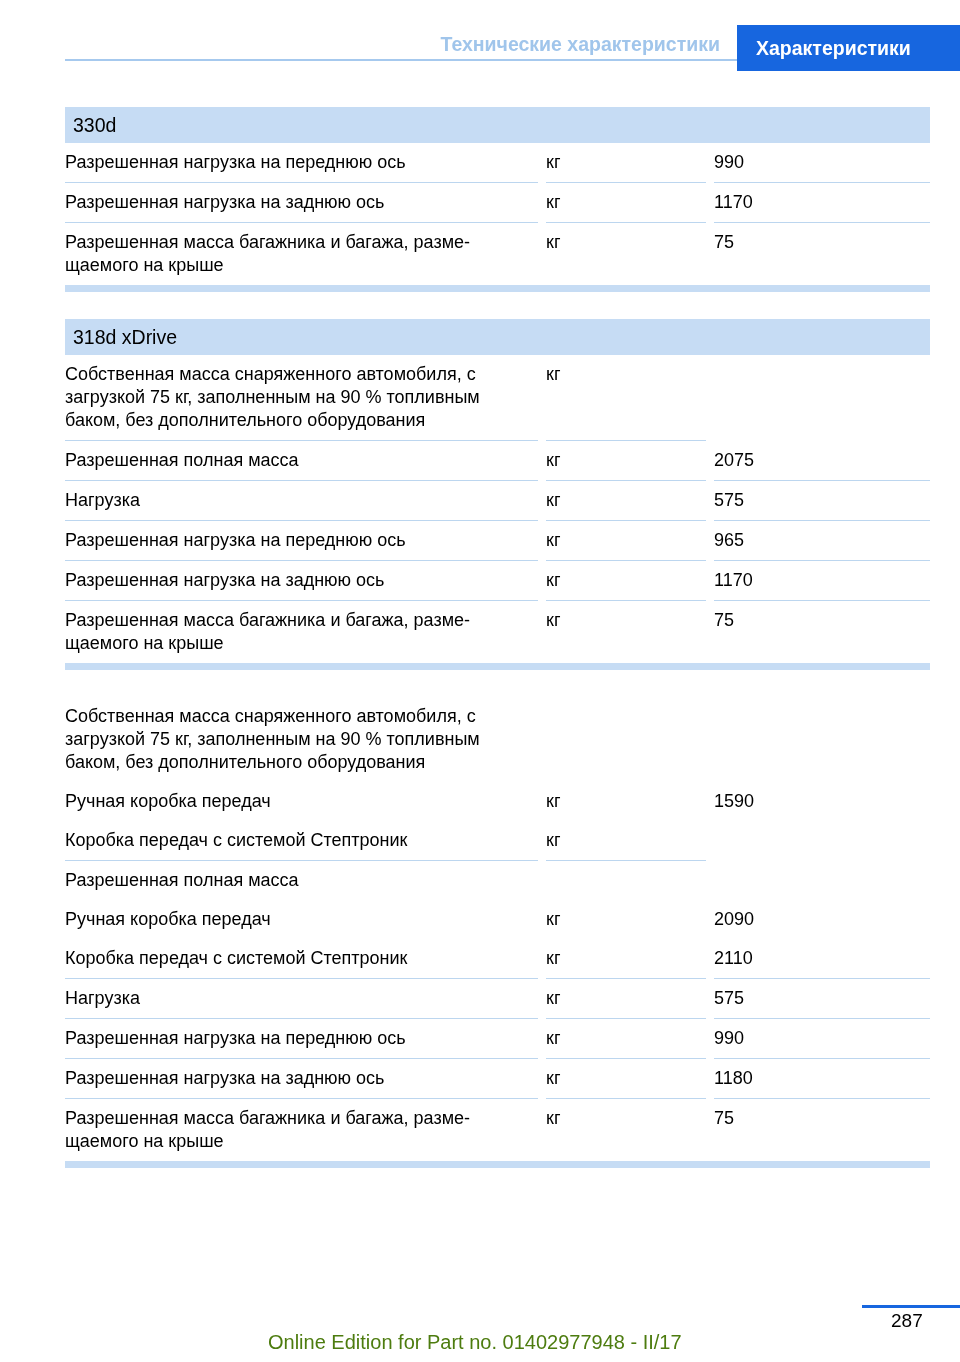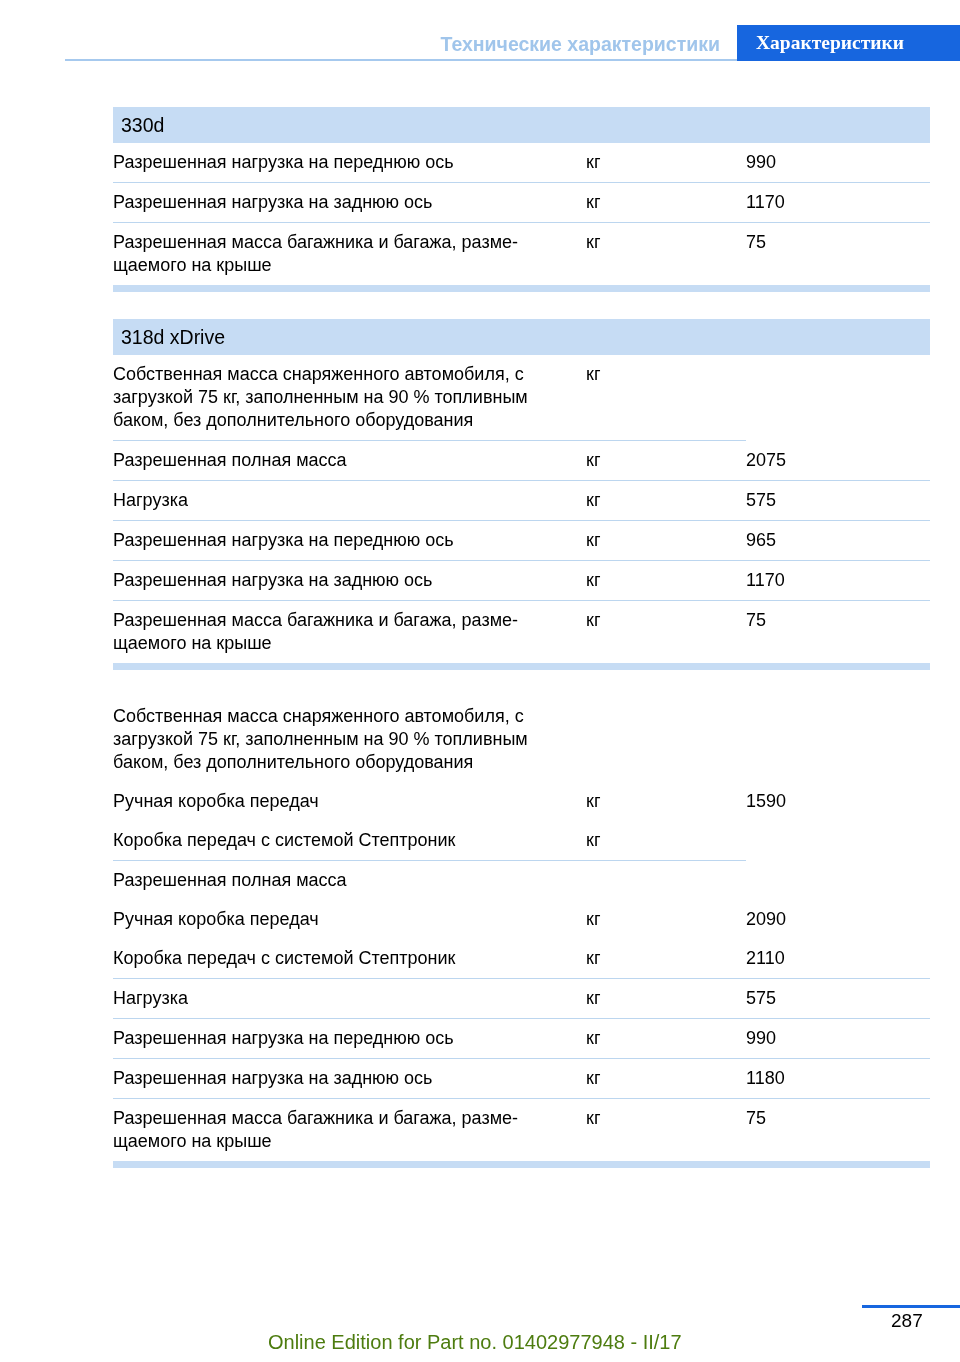--- a/index.html
+++ b/index.html
@@ -14,35 +14,35 @@
   .page{
     position:relative;width:960px;height:1362px;background:#fff;overflow:hidden;
     font-family:"Liberation Sans",sans-serif;color:#000;
   }
   
   .section-label{
     position:absolute;top:33px;right:240px;
     font-size:19.5px;font-weight:bold;color:var(--lightblue-text);white-space:nowrap;
   }
   .chapter-tab{
-    position:absolute;top:25px;right:0;width:223px;height:36px;box-sizing:border-box;
+    position:absolute;top:25px;right:0;width:223px;height:46px;box-sizing:border-box;
     background:var(--accent);color:#fff;font-size:19.5px;font-weight:bold;
-    display:flex;align-items:center;padding-left:19px;font-family:Liberation Serif, serif;
+    display:flex;align-items:center;padding-left:19px;
   }
   .header-rule{
     position:absolute;top:59px;left:65px;width:672px;height:2px;background:var(--rule);
   }
   
   .tables{position:absolute;top:107px;left:65px;width:865px;}
-  .spec-table{margin-bottom:27px;margin-left:48px;}
+  .spec-table{margin-bottom:27px;}
   .spec-title{
     height:36px;background:var(--thbg);display:flex;align-items:center;
     padding-left:8px;font-size:19.5px;
   }
-  .row{display:grid;grid-template-columns:473px 160px auto;}
+  .row{display:grid;grid-template-columns:473px 160px auto;column-gap:8px;}
   .row>div{
     padding:8px 0 8px 0;border-bottom:1px solid var(--divider);
     font-size:18px;line-height:23px;
   }
   .row.no-div>div{border-bottom:none;}
   .cell-label{padding-left:7px;white-space:pre-line;}
   .bottom-bar{height:7px;background:var(--thbg);}
   
   .pageno-rule{position:absolute;left:862px;top:1305px;width:98px;height:3px;background:var(--accent);}
   .pageno{position:absolute;left:861px;top:1310px;font-size:19px;margin-left:30px;}

